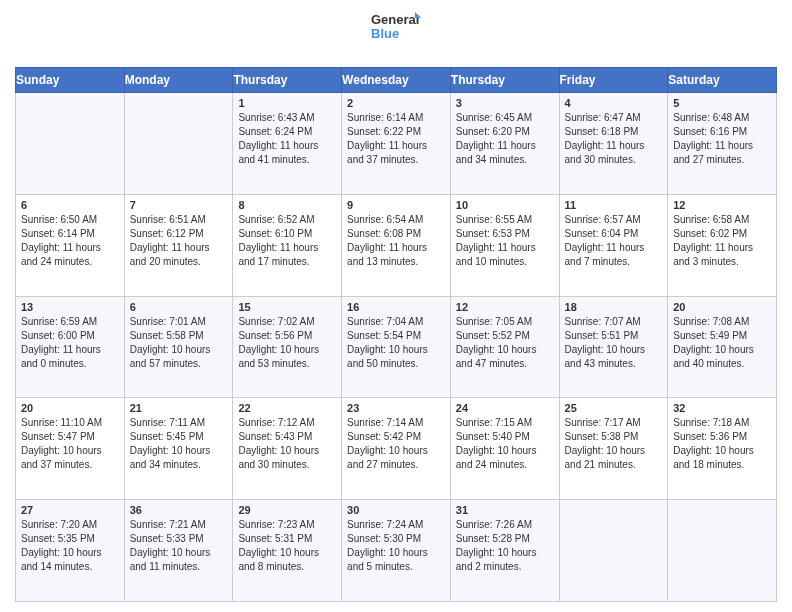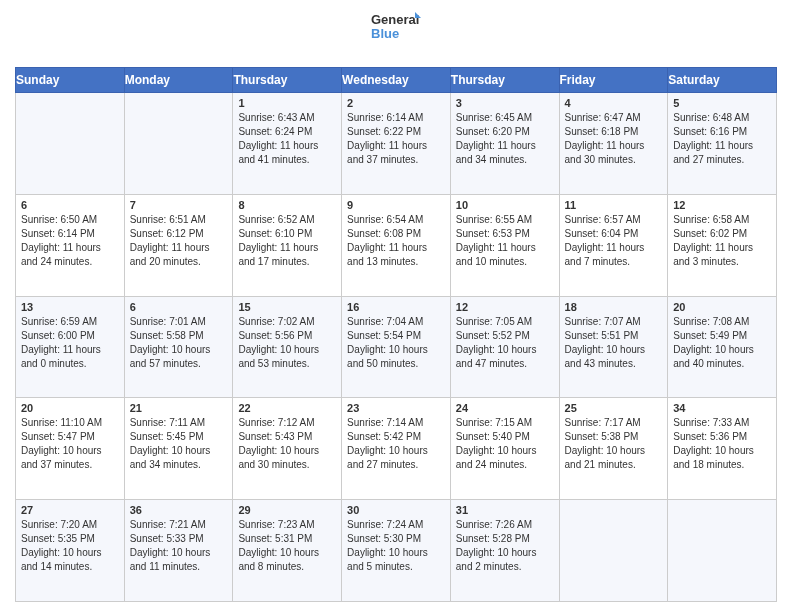--- a/index.html
+++ b/index.html
@@ -271,22 +271,22 @@
 Sunset: 5:40 PM
 Daylight: 10 hours and 24 minutes.</div>
           </td>
           <td>
             <span class="day-number">25</span>
             <div class="day-info">Sunrise: 7:17 AM
 Sunset: 5:38 PM
 Daylight: 10 hours and 21 minutes.</div>
           </td>
           <td>
-            <span class="day-number">34</span>
-            <div class="day-info">Sunrise: 7:33 AM
+            <span class="day-number">32</span>
+            <div class="day-info">Sunrise: 7:18 AM
 Sunset: 5:36 PM
 Daylight: 10 hours and 18 minutes.</div>
           </td>
         </tr>
         <tr>
           <td>
             <span class="day-number">27</span>
             <div class="day-info">Sunrise: 7:20 AM
 Sunset: 5:35 PM
 Daylight: 10 hours and 14 minutes.</div>

